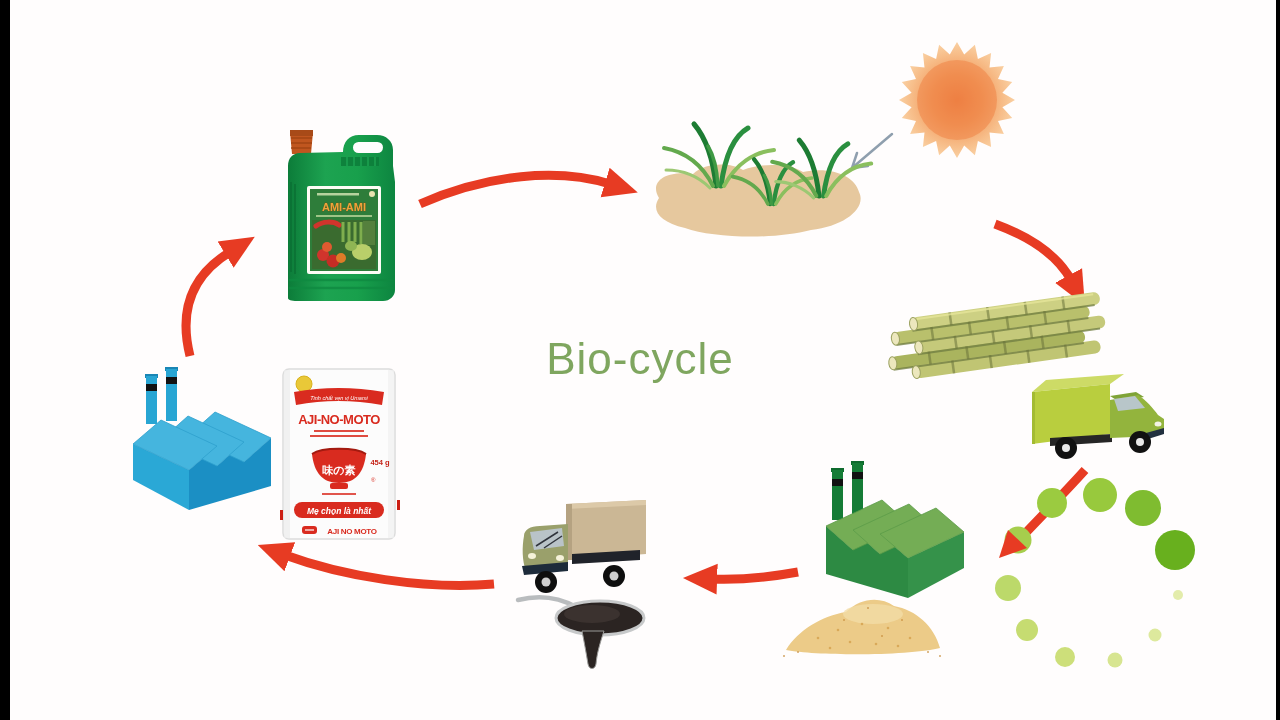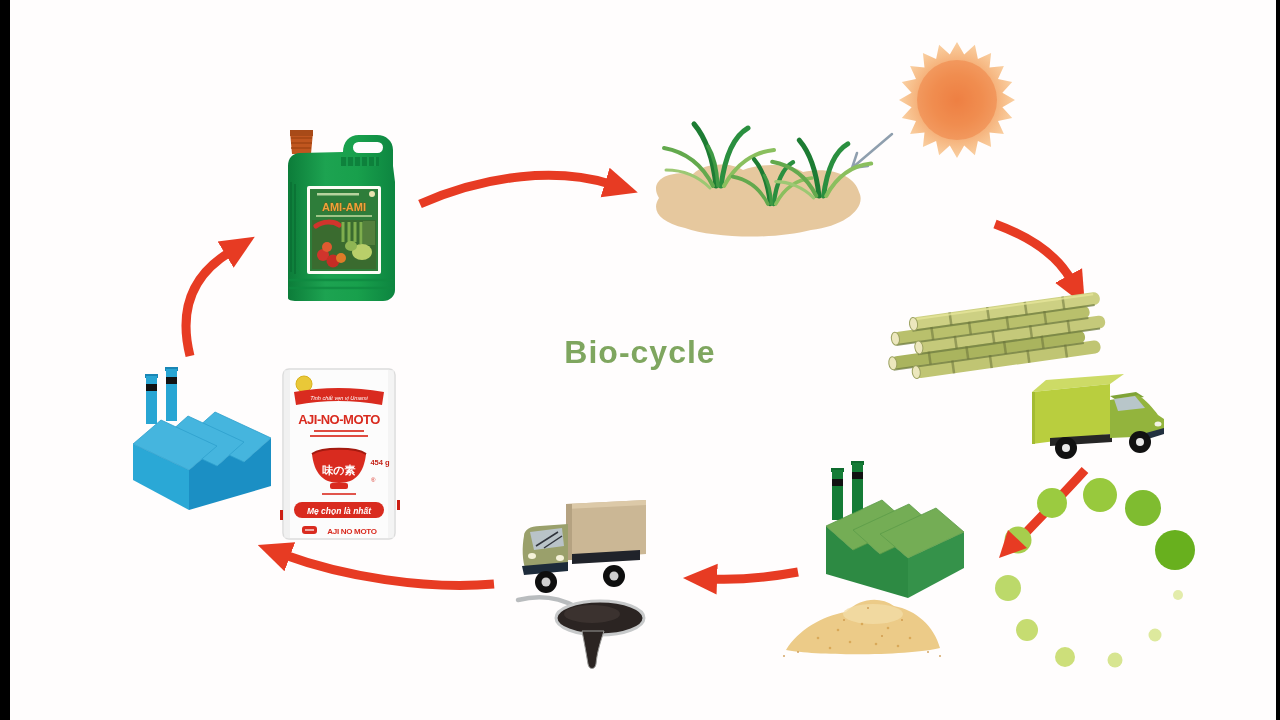--- a/index.html
+++ b/index.html
@@ -1,22 +1,22 @@
 <!DOCTYPE html>
 <html><head>
 <meta charset="utf-8">
 <style>
   html,body{margin:0;padding:0;background:#000;}
   #stage{position:relative;width:1280px;height:720px;background:#fffdfd;overflow:hidden;
          font-family:"Liberation Sans",sans-serif;}
   .abs{position:absolute;}
   #letterbox-left{left:0;top:0;width:10px;height:720px;background:#000;}
   #letterbox-right{right:0;top:0;width:4px;height:720px;background:#000;}
-  #cycle-title{left:50%;top:334px;transform:translateX(-50%);font-size:32px;
-               color:#7fa65f;letter-spacing:1px;white-space:nowrap;font-weight:bold;}
+  #cycle-title{left:50%;top:334px;transform:translateX(-50%);font-size:44px;
+               color:#7fa65f;letter-spacing:1px;white-space:nowrap;}
   svg{display:block;overflow:visible;}
   text{font-family:"Liberation Sans",sans-serif;}
 </style>
 </head>
 <body>
 
 <div id="stage">
 
   <div id="letterbox-left" class="abs"></div>
   <div id="letterbox-right" class="abs"></div>

